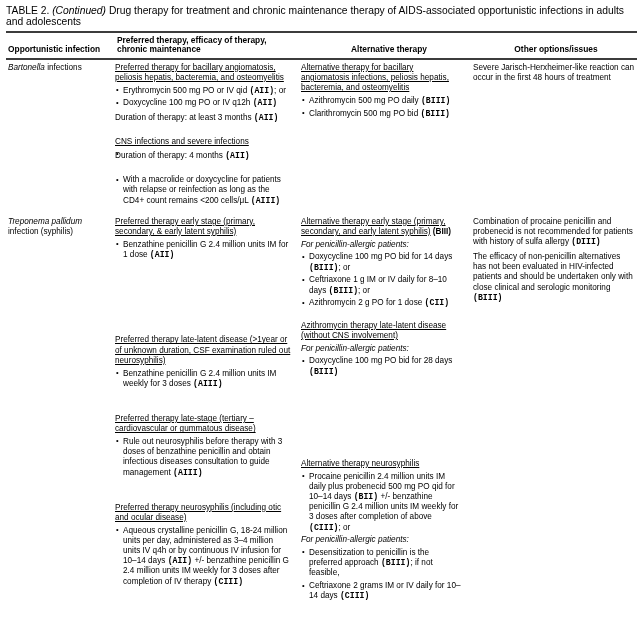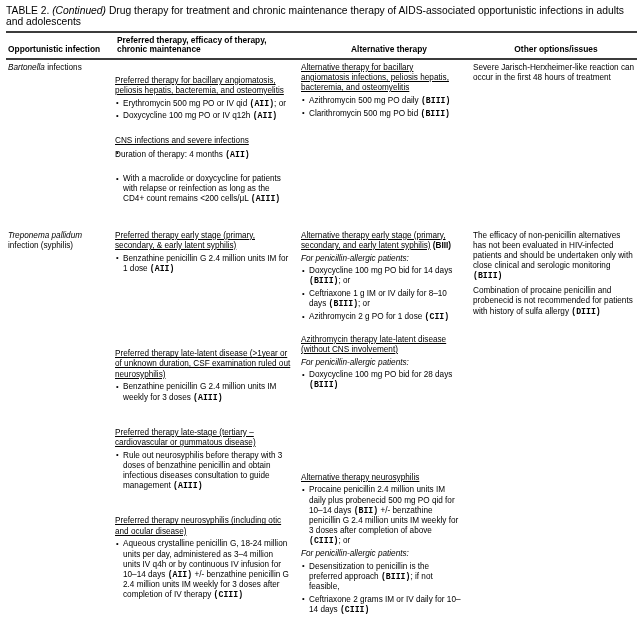--- a/index.html
+++ b/index.html
@@ -19,21 +19,21 @@
   
   .thead { display:grid; grid-template-columns:109px 186px 172px 1fr;
            align-items:end; padding:3px 0 3px 2px; }
   .hc { font-weight:bold; font-size:8.4px; line-height:9.6px; }
   .h2 { padding-right:14px; }
   .h3,.h4 { text-align:center; }
 
   
   #tbody { padding-top:3px; padding-left:2px; }
   .trow { display:grid; grid-template-columns:107px 186px 172px 1fr; }
-  .trow + .trow { margin-top:26px; }
+  .trow + .trow { margin-top:11px; }
   .cell { font-size:8.2px; line-height:10.2px; }
   .c1 { padding-right:6px; }
   .c1 .sp { font-style:italic; }
   .c2 { padding-right:10px; }
   .c3 { padding-right:12px; }
   .c4 { padding-right:2px; }
 
   
   .trow[data-row="1"] .cstack { display:grid;
       grid-template-rows:minmax(104px,auto) minmax(64px,auto) minmax(74px,auto) auto; }
@@ -63,25 +63,26 @@
     <div class="hc h3">Alternative therapy</div>
     <div class="hc h4">Other options/issues</div>
   </div>
 
   <div class="rule-head"></div>
 
   <div id="tbody">
       <div class="trow" data-row="0">
         <div class="cell c1"><span class="sp">Bartonella</span><span class="rm"> infections</span></div>
         <div class="cell c2 cstack">
-          <div class="subcell" style="grid-row: 1; margin-top: 13px;">
+          <div class="subcell" style="grid-row: 1;">
             <div class="block">
               <div class="hd"><span class="u">Preferred therapy for bacillary angiomatosis, peliosis hepatis, bacteremia, and osteomyelitis</span></div>
               <div class="li"><span class="bl">•</span><span class="tx">Erythromycin 500 mg PO or IV qid <b>(AII)</b>; or</span></div>
               <div class="li"><span class="bl">•</span><span class="tx">Doxycycline 100 mg PO or IV q12h <b>(AII)</b></span></div>
+              <div class="para">Duration of therapy: at least 3 months <b>(AII)</b></div>
             </div>
             <div class="block">
               <div class="hd"><span class="u">CNS infections and severe infections</span></div>
               <div class="li"><span class="bl">•</span></div>
               <div class="para">Duration of therapy: 4 months <b>(AII)</b></div>
             </div>
             <div class="block">
               <div class="li"><span class="bl">•</span><span class="tx">With a macrolide or doxycycline for patients with relapse or reinfection as long as the CD4+ count remains &lt;200 cells/μL <b>(AIII)</b></span></div>
             </div>
           </div>
@@ -148,19 +149,19 @@
             <div class="block">
               <div class="hd"><span class="u">Alternative therapy neurosyphilis</span></div>
               <div class="li"><span class="bl">•</span><span class="tx">Procaine penicillin 2.4 million units IM daily plus probenecid 500 mg PO qid for 10–14 days <b>(BII)</b> +/- benzathine penicillin G 2.4 million units IM weekly for 3 doses after completion of above <b>(CIII)</b>; or</span></div>
               <div class="note">For penicillin-allergic patients:</div>
               <div class="li"><span class="bl">•</span><span class="tx">Desensitization to penicillin is the preferred approach <b>(BIII)</b>; if not feasible,</span></div>
               <div class="li"><span class="bl">•</span><span class="tx">Ceftriaxone 2 grams IM or IV daily for 10–14 days <b>(CIII)</b></span></div>
             </div>
           </div>
         </div>
         <div class="cell c4">
+          <div class="issue">Combination of procaine penicillin and probenecid is not recommended for patients with history of sulfa allergy <b>(DIII)</b></div>
           <div class="issue">The efficacy of non-penicillin alternatives has not been evaluated in HIV-infected patients and should be undertaken only with close clinical and serologic monitoring <b>(BIII)</b></div>
-          <div class="issue">Combination of procaine penicillin and probenecid is not recommended for patients with history of sulfa allergy <b>(DIII)</b></div>
         </div>
       </div>
     </div>
 
 </div>
 
 </body></html>

